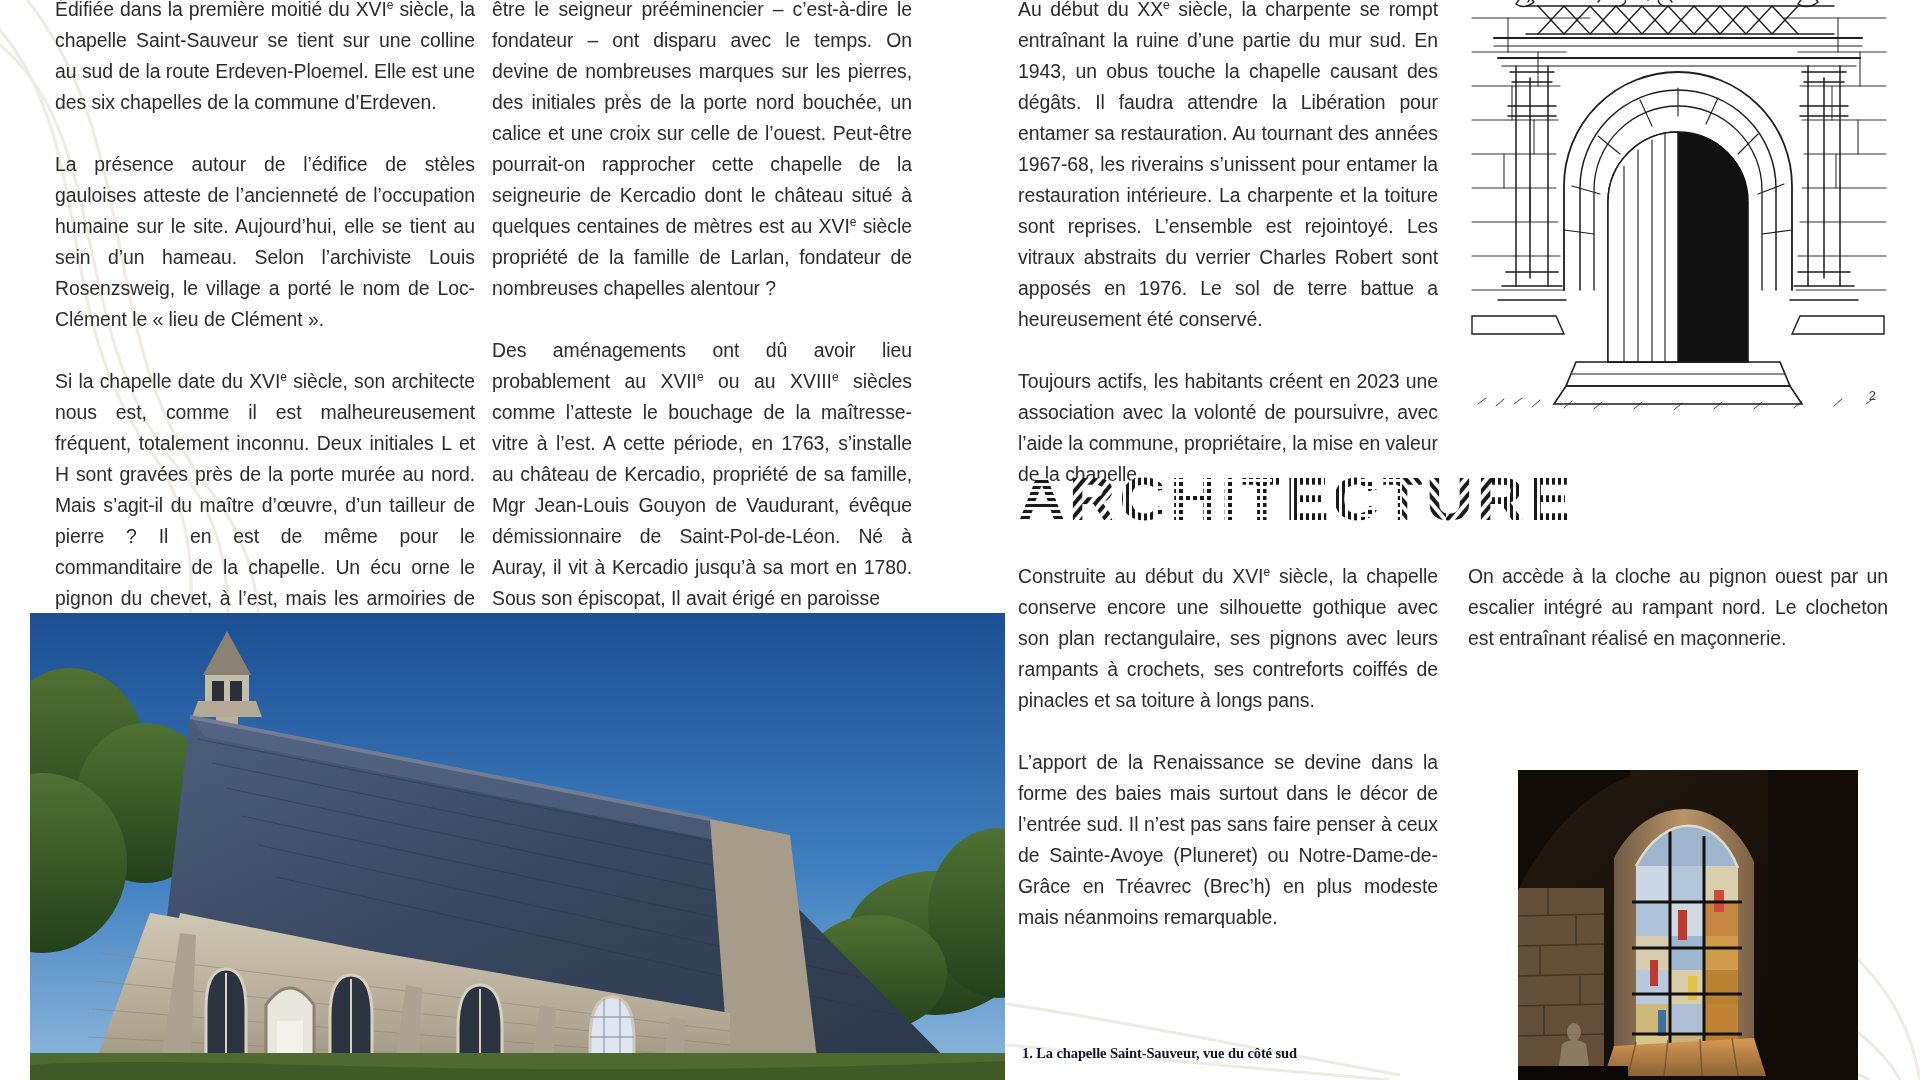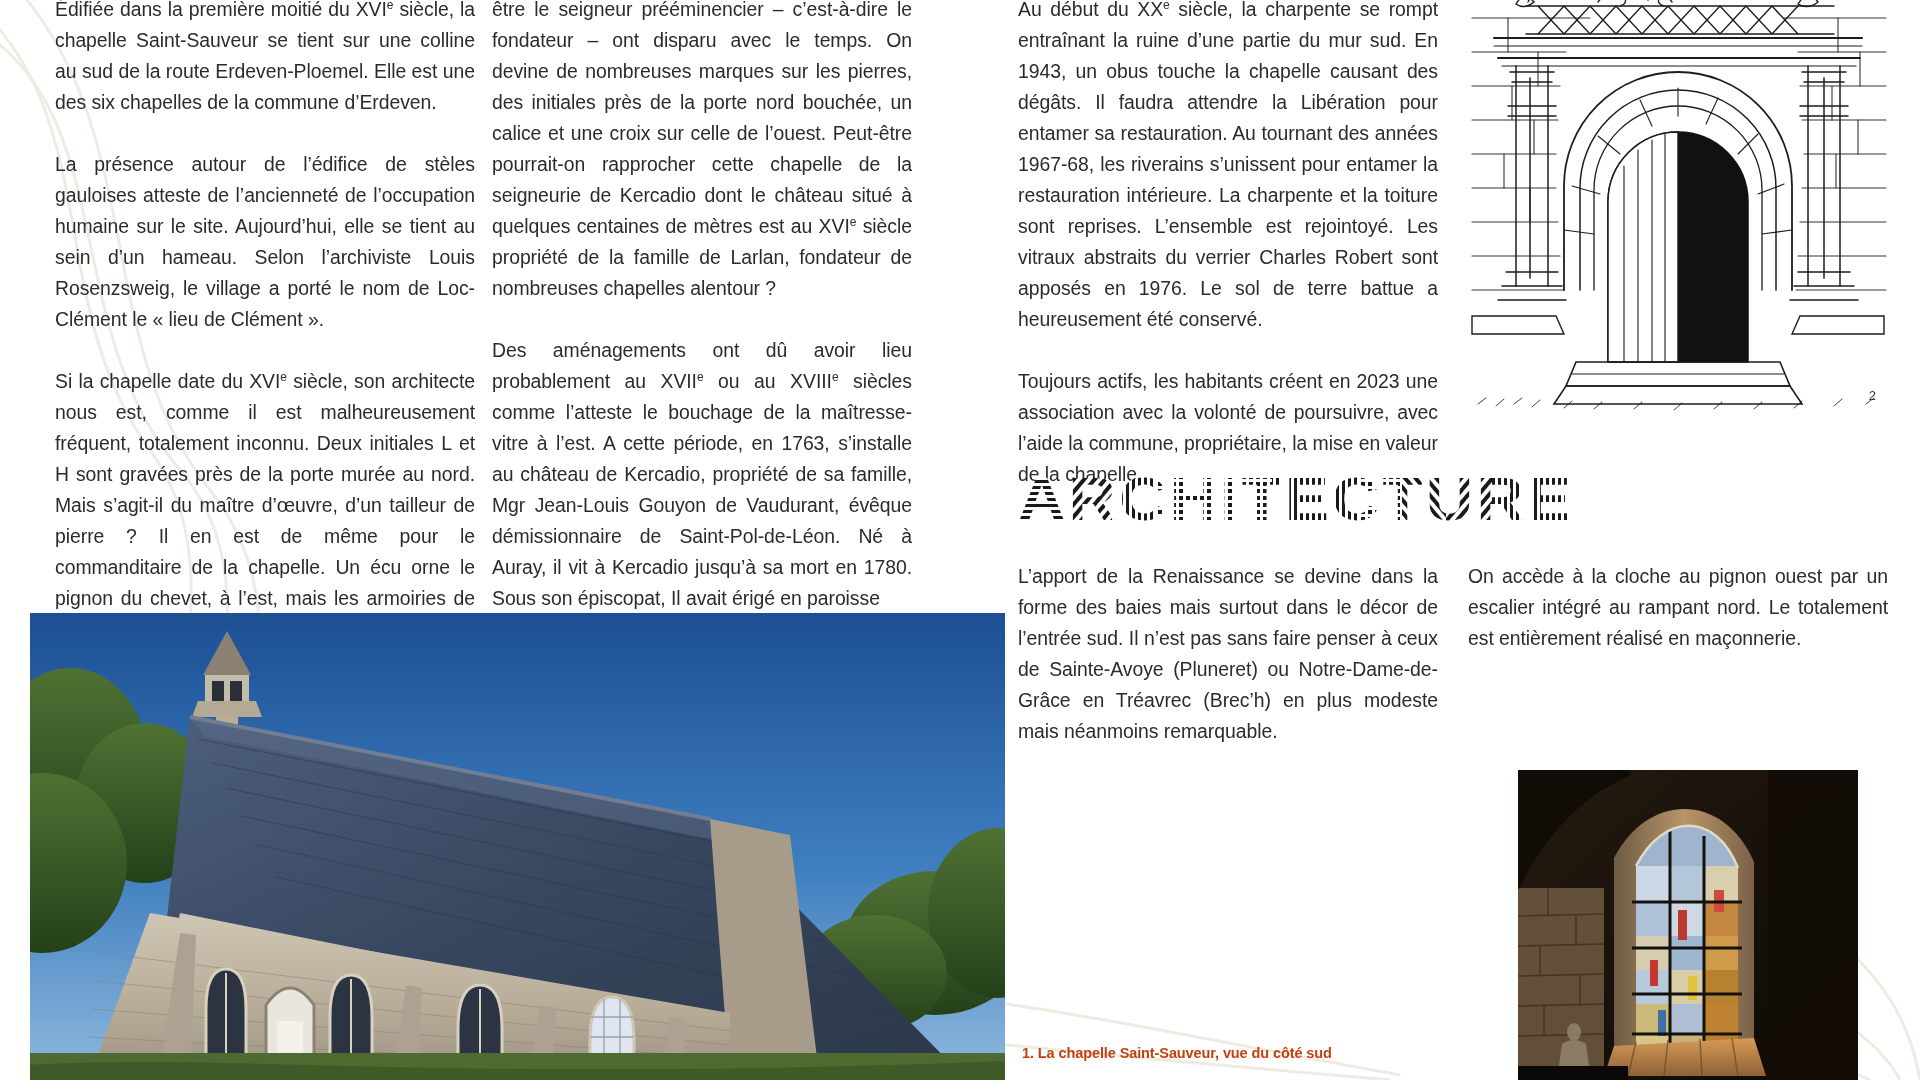--- a/index.html
+++ b/index.html
@@ -114,23 +114,24 @@
   }
   #photo-stained-glass svg { display: block; width: 100%; height: 100%; }
 
   
   #caption-1 {
     position: absolute;
     left: 1022px;
     top: 1045px;
     font-size: 14.5px;
     font-weight: bold;
-    color: #c2410c;
+    color: #0f172a;
     letter-spacing: -0.1px;
     z-index: 2;
+    font-family: Liberation Serif, serif;
   }
 </style>
 </head>
 <body>
 
 <div id="watermark-layer">
   <svg viewBox="0 0 1920 1080" preserveAspectRatio="none" xmlns="http://www.w3.org/2000/svg">
     <g fill="none" stroke="#eeebe3" stroke-width="3">
       <path d="M -20 30 C 120 120, 60 330, 180 470 S 140 800, 260 1090"></path>
       <path d="M -40 -10 C 110 110, 40 300, 150 450 S 100 790, 230 1090"></path>
@@ -204,25 +205,26 @@
         <rect x="384" y="0" width="44" height="62" fill="url(#pat-diag2)"></rect>
         <rect x="428" y="0" width="46" height="62" fill="url(#pat-diag)"></rect>
         <rect x="474" y="0" width="86" height="62" fill="url(#pat-vlines)"></rect>
       </g>
 
       <text x="0" y="52" font-family="'Liberation Sans', sans-serif" font-size="62" font-weight="bold" letter-spacing="3" textLength="556" lengthAdjust="spacingAndGlyphs" fill="none">ARCHITECTURE</text>
     </svg>
   </div>
 
   <div class="col" id="col-arch-left">
+    <p>Construite au début du XVI<sup>e</sup> siècle, la chapelle conserve encore une silhouette gothique avec son plan rectangulaire, ses pignons avec leurs rampants à crochets, ses contreforts coiffés de pinacles et sa toiture à longs pans.</p>
     <p>L’apport de la Renaissance se devine dans la forme des baies mais surtout dans le décor de l’entrée sud. Il n’est pas sans faire penser à ceux de Sainte-Avoye (Pluneret) ou Notre-Dame-de-Grâce en Tréavrec (Brec’h) en plus modeste mais néanmoins remarquable.</p>
   </div>
 
   <div class="col" id="col-arch-right">
-    <p>On accède à la cloche au pignon ouest par un escalier intégré au rampant nord. Le totalement est entièrement réalisé en maçonnerie.</p>
+    <p>On accède à la cloche au pignon ouest par un escalier intégré au rampant nord. Le clocheton est entraînant réalisé en maçonnerie.</p>
   </div>
 
   <div id="photo-chapel">
     <svg viewBox="0 0 975 467" preserveAspectRatio="xMidYMid slice" xmlns="http://www.w3.org/2000/svg">
       <defs>
         <linearGradient id="sky-grad" x1="0" y1="0" x2="0" y2="1">
           <stop offset="0%" stop-color="#1c4f93"></stop>
           <stop offset="55%" stop-color="#3f7fc0"></stop>
           <stop offset="100%" stop-color="#8fb9dd"></stop>
         </linearGradient>

